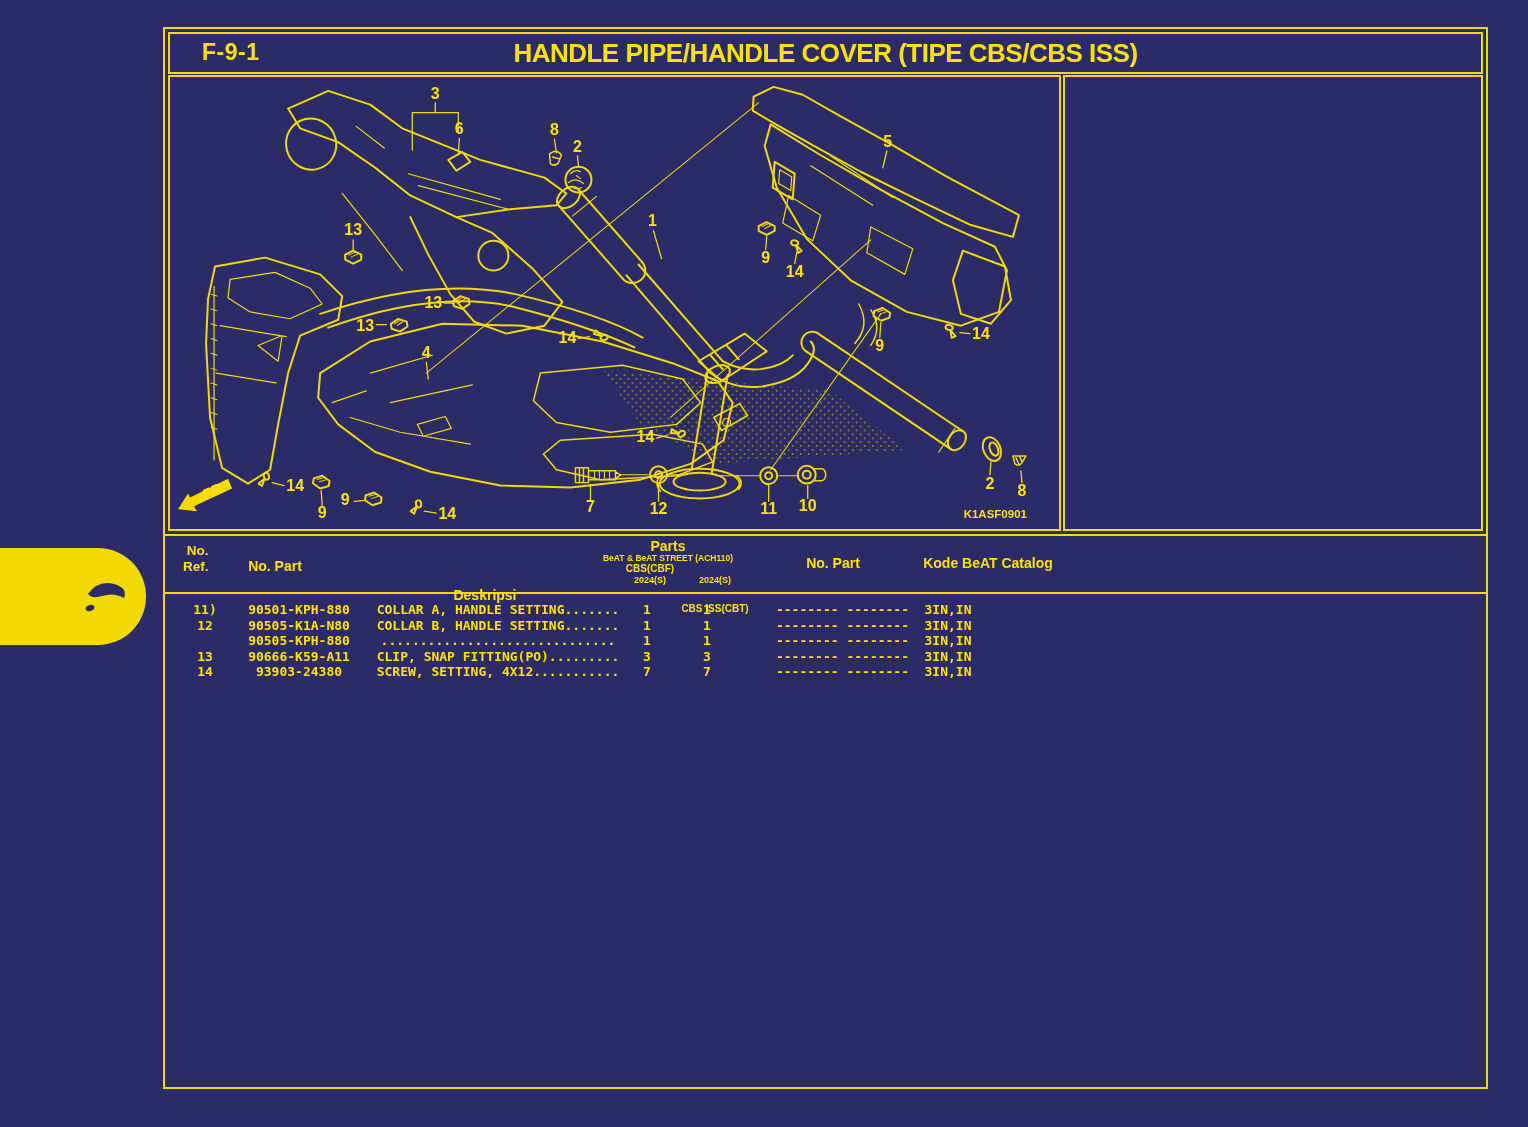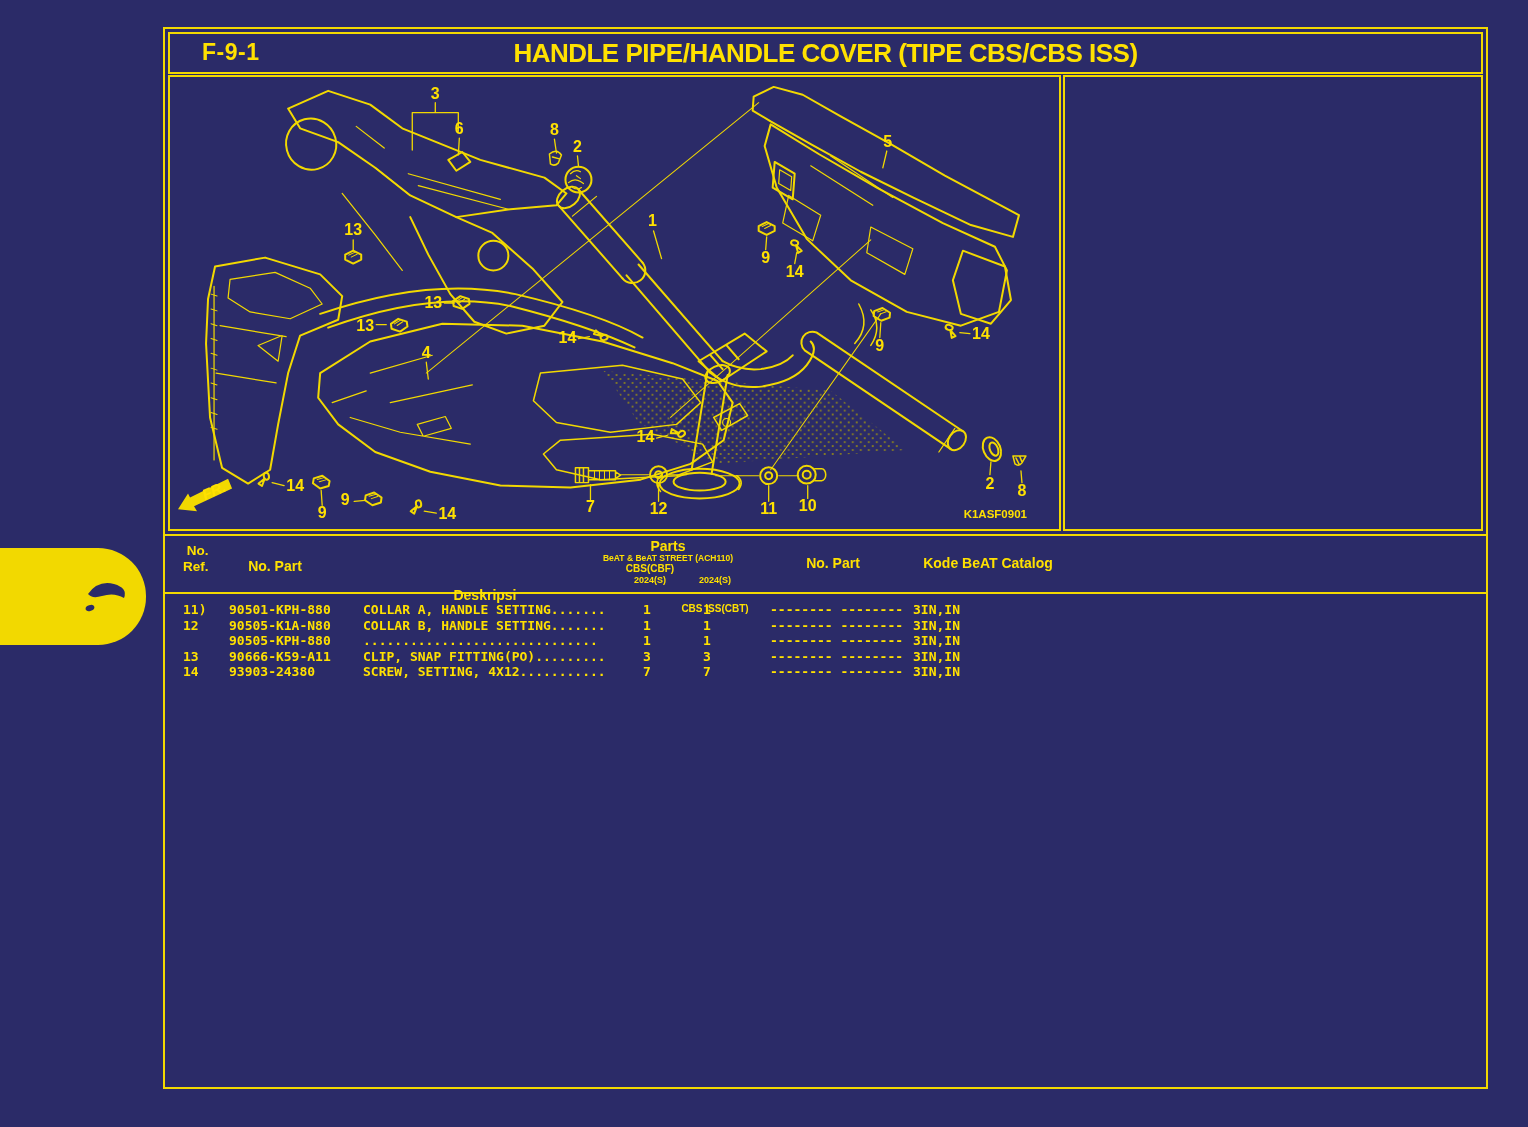--- a/index.html
+++ b/index.html
@@ -51,21 +51,21 @@
   .th-jy1{left:450px;top:39px;width:70px;font-size:9px;}
   .th-jy2{left:510px;top:39px;width:80px;font-size:9px;}
   .th-seri{left:618px;top:19px;width:100px;}
   .th-kode{left:738px;top:19px;width:170px;}
   .table-rows{
     position:absolute;left:0;right:0;top:573px;
     font-family:"DejaVu Sans Mono",monospace;font-weight:bold;
     font-size:13px;color:var(--yb);
   }
   .prow{position:relative;height:15.6px;white-space:nowrap;}
-  .prow span{position:absolute;top:0;display:block;line-height:15.6px;}
+  .prow span{position:absolute;top:0;display:block;line-height:15.6px;text-align:center;}
   .c-ref{left:18px;width:44px;}
   .c-part{left:64px;width:140px;}
   .c-desc{left:198px;width:270px;}
   .c-q1{left:462px;width:40px;text-align:center;}
   .c-q2{left:522px;width:40px;text-align:center;}
   .c-seri{left:605px;width:145px;}
   .c-kode{left:748px;width:70px;}
   .bookmark-tab{
     position:absolute;left:0;top:548px;width:146px;height:97px;
     background:var(--y);border-radius:0 48px 48px 0;

